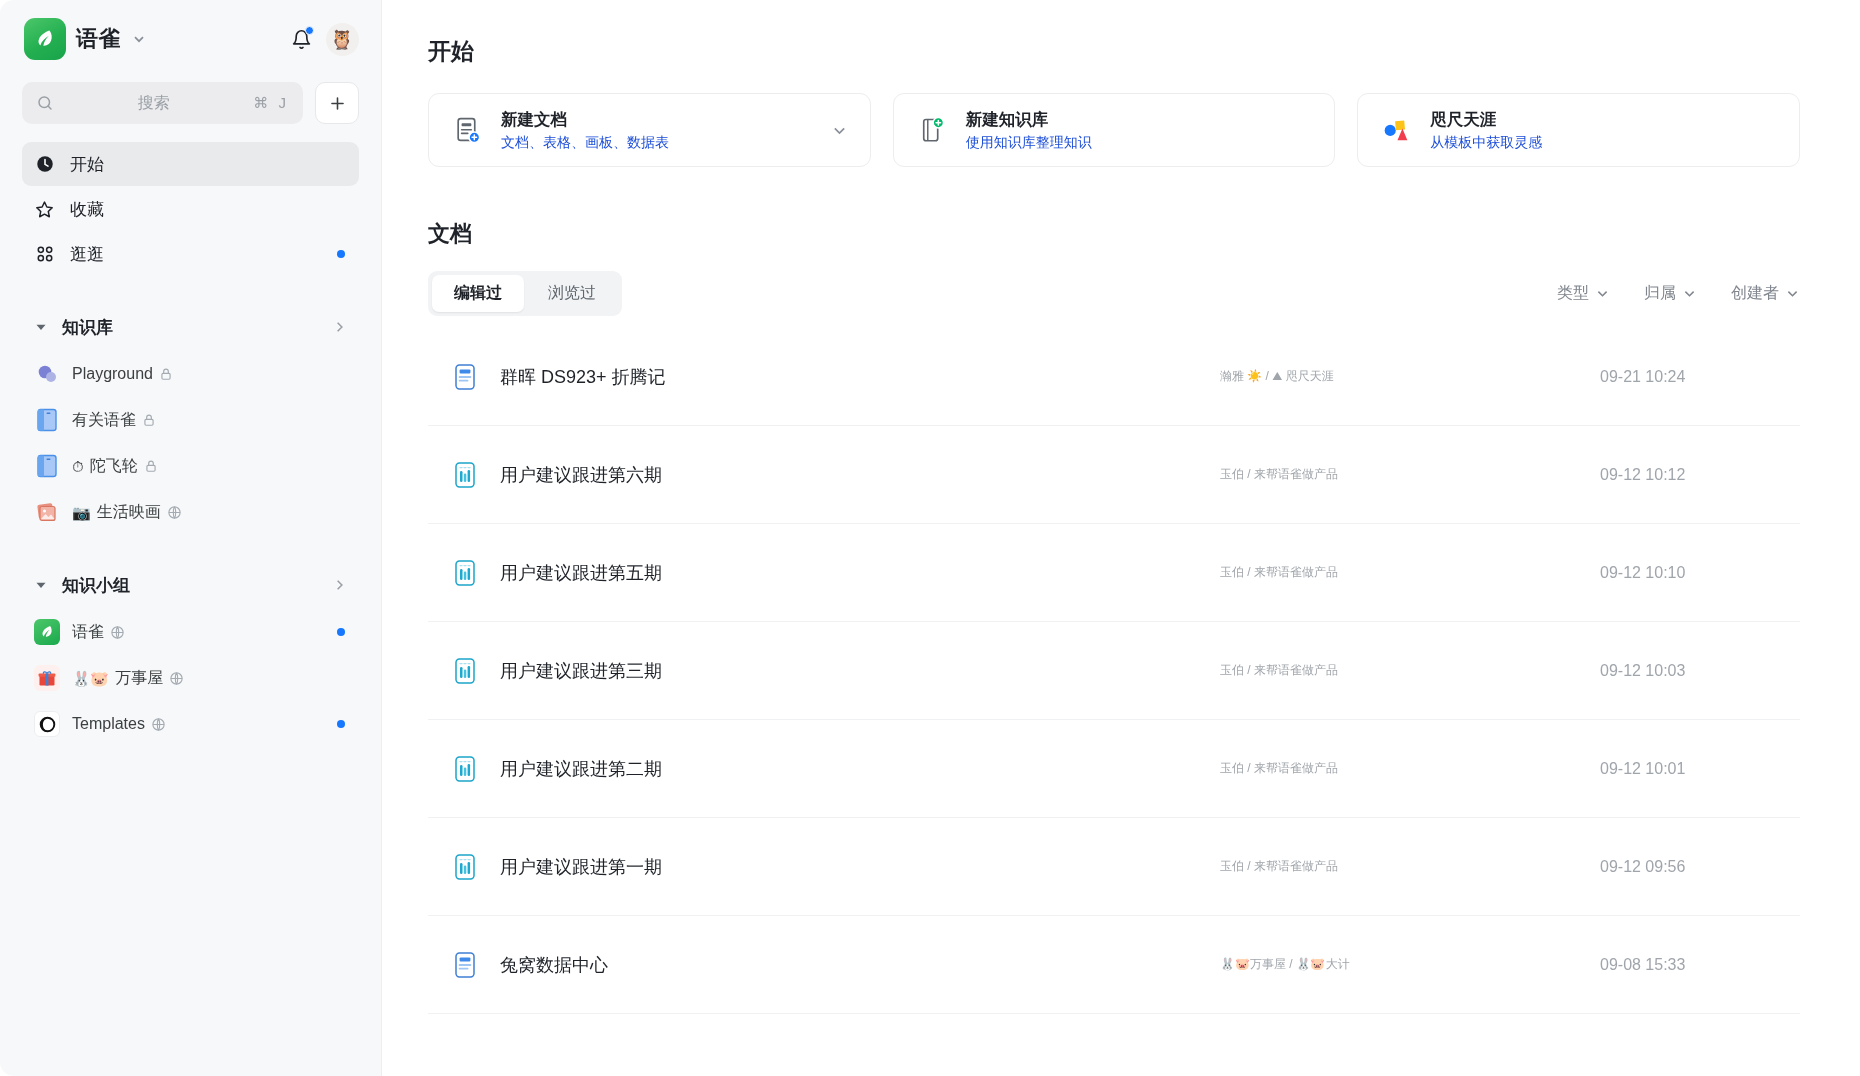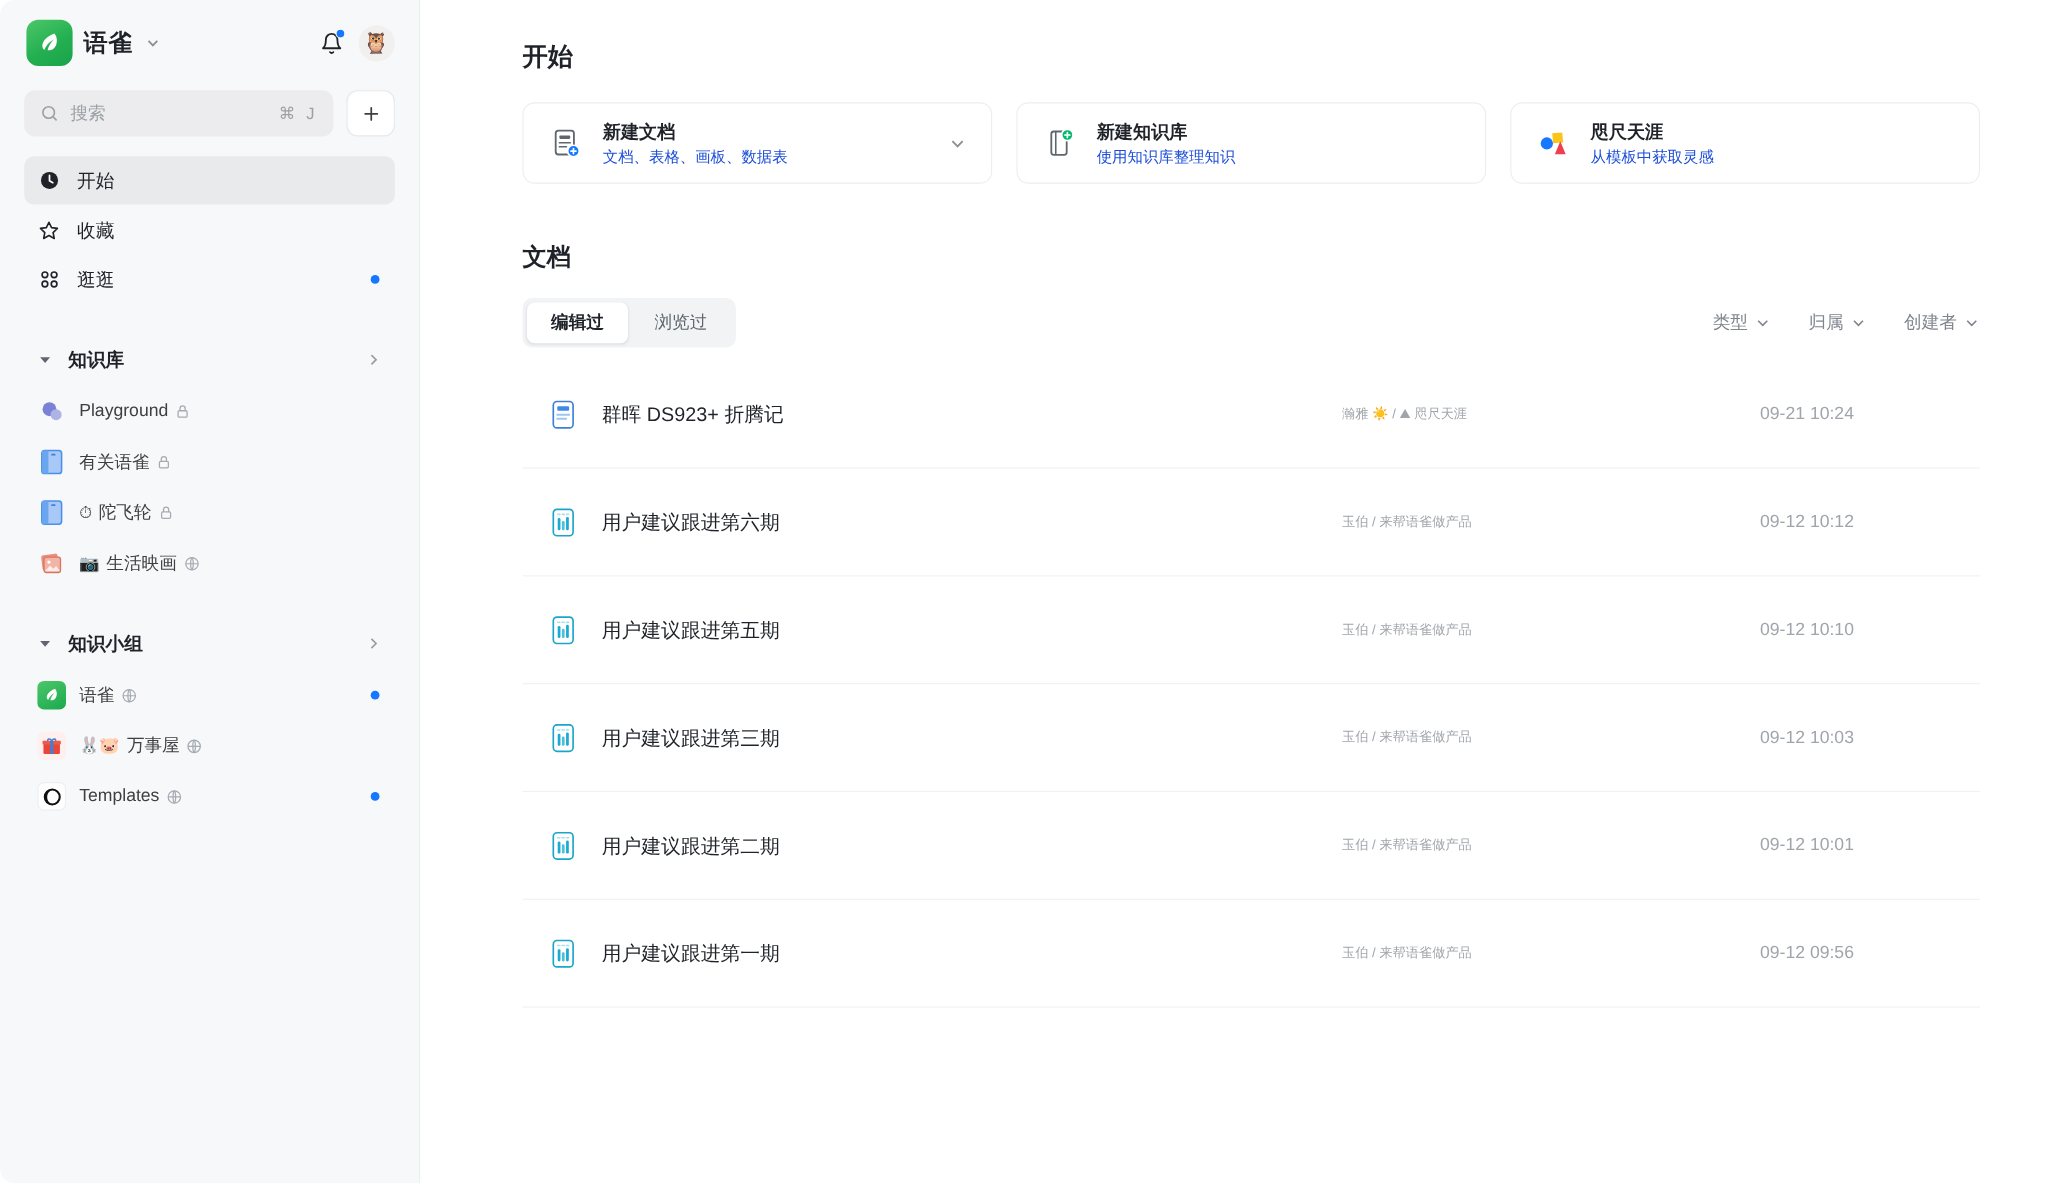--- a/index.html
+++ b/index.html
@@ -9,21 +9,20 @@
     font-family: "Liberation Sans", "DejaVu Sans", sans-serif;
     overflow: hidden;
   }
   .app {
     position: relative;
     width: 1860px; height: 1076px;
     display: flex;
     background: #fff;
     border-radius: 14px;
     overflow: hidden;
-    gap: 47px;
   }
 
   
   .sidebar {
     width: 382px;
     height: 100%;
     background: #f7f8f9;
     border-right: 1px solid #eceef0;
     display: flex;
     flex-direction: column;
@@ -98,20 +97,21 @@
     border-radius: 10px;
     display: flex; align-items: center;
     padding: 0 14px;
     gap: 10px;
     cursor: text;
   }
   .search-box .ph {
     flex: 1 1 auto;
     font-size: 16px;
     color: #9aa0a6;
+    text-align: center;
   }
   .search-kbd {
     font-size: 15px;
     color: #9aa0a6;
     letter-spacing: 3px;
     white-space: nowrap;
   }
   .plus-btn {
     width: 44px; height: 42px;
     background: #fff;
@@ -759,16 +759,30 @@
               <rect x="15.6" y="9" width="2.5" height="12" rx="1.2" fill="#1ea9d0"></rect>
             </svg>
         </span>
         <span class="doc-title">用户建议跟进第一期</span>
         <span class="owner-cell">
           <span class="doc-owner">玉伯 / 来帮语雀做产品</span>
         </span>
         <span class="date-cell">09-12 09:56</span>
       </div>
 
+      <div class="doc-row">
+        <span class="doc-ico">
+          <svg width="26" height="28" viewBox="0 0 26 28">
+              <rect x="4" y="2" width="18" height="24" rx="3.4" fill="#fff" stroke="#3f7fd4" stroke-width="1.5"></rect>
+              <rect x="7.6" y="6.4" width="10.8" height="4" rx="1" fill="#3f8ae8"></rect>
+              <path d="M7.6 14h10.8M7.6 17.6h8" stroke="#9ec5f3" stroke-width="1.8" stroke-linecap="round"></path>
+            </svg>
+        </span>
+        <span class="doc-title">兔窝数据中心</span>
+        <span class="owner-cell">
+          <span class="doc-owner">🐰🐷万事屋 / 🐰🐷大计</span>
+        </span>
+        <span class="date-cell">09-08 15:33</span>
+      </div>
 
     </div>
   </main>
 </div>
 
 </body></html>

